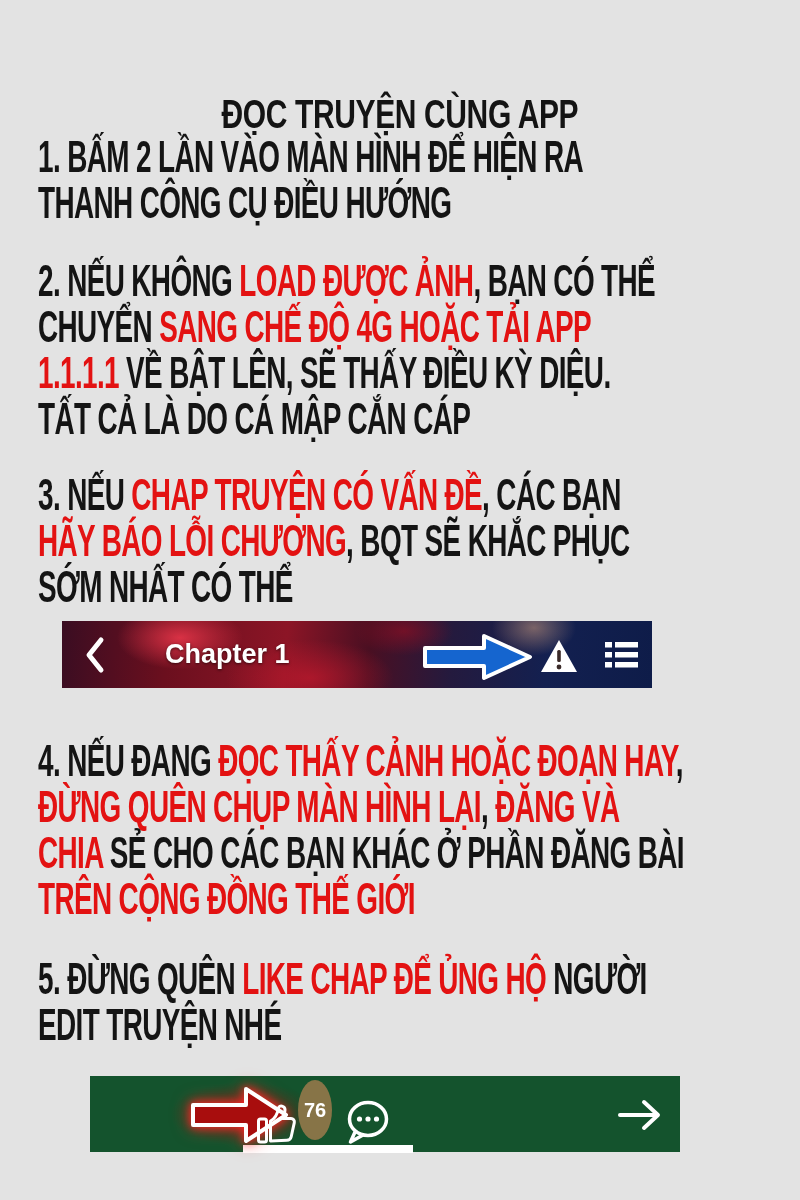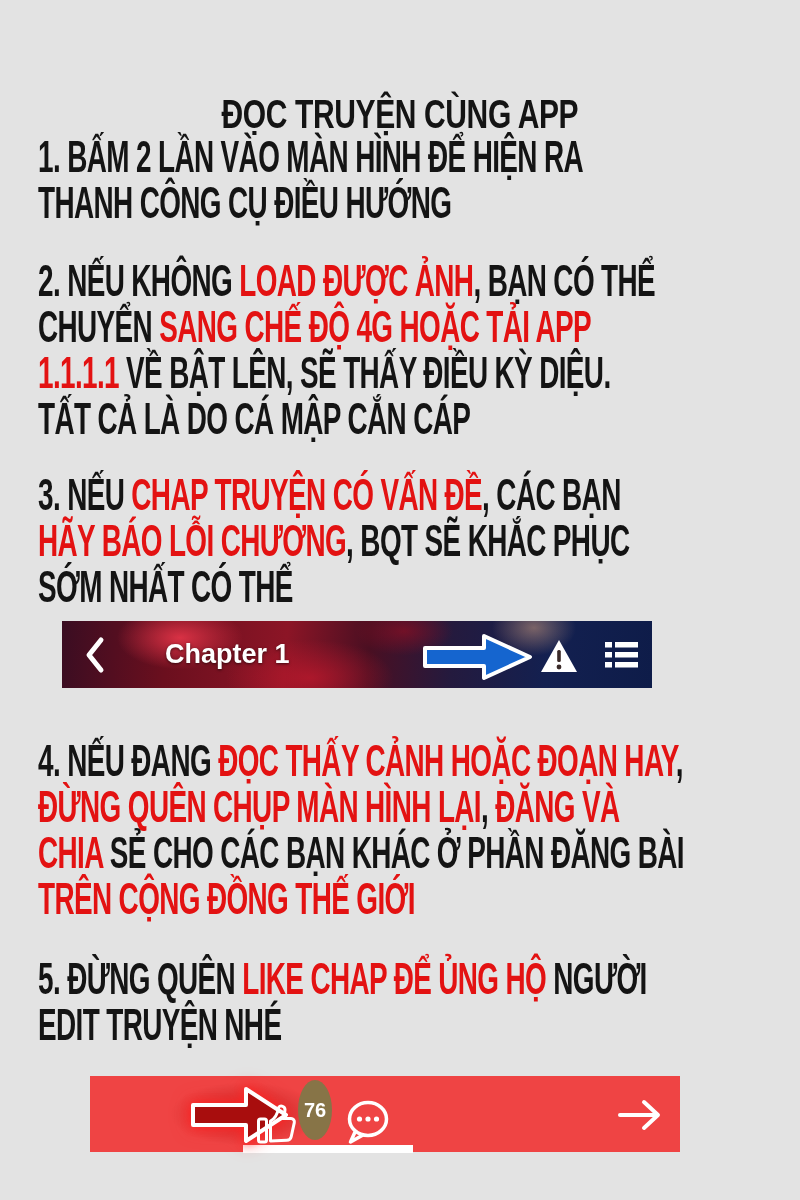--- a/index.html
+++ b/index.html
@@ -51,21 +51,21 @@
   }
   .cb-back{position:absolute;left:22px;top:15px;width:22px;height:38px;}
   .cb-title{
     position:absolute;left:103px;top:18px;color:#fff;font-size:27px;font-weight:bold;
     text-shadow:0 1px 3px rgba(0,0,0,.6);white-space:nowrap;
   }
   .cb-arrow{position:absolute;left:360px;top:11px;}
   .cb-warn{position:absolute;left:478px;top:18px;}
   .cb-list{position:absolute;left:543px;top:21px;}
   
-  .bottom-bar{position:absolute;left:90px;top:1076px;width:590px;height:76px;background:#ef4444;padding-left:31px;}
+  .bottom-bar{position:absolute;left:90px;top:1076px;width:590px;height:76px;background:#14532d;padding-left:31px;}
   .bb-glow{
     position:absolute;left:80px;top:6px;width:150px;height:64px;
     background:radial-gradient(closest-side, rgba(140,0,0,.45), transparent);
   }
   .bb-arrow{position:absolute;left:100px;top:7px;filter:drop-shadow(0 0 4px rgba(255,40,40,.95)) drop-shadow(0 0 8px rgba(255,30,30,.7));}
   .bb-like{position:absolute;left:166px;top:25px;}
   .bb-badge{
     position:absolute;left:208px;top:4px;width:34px;height:60px;
     background:#877447;border-radius:17px/30px;
     display:flex;align-items:center;justify-content:center;

